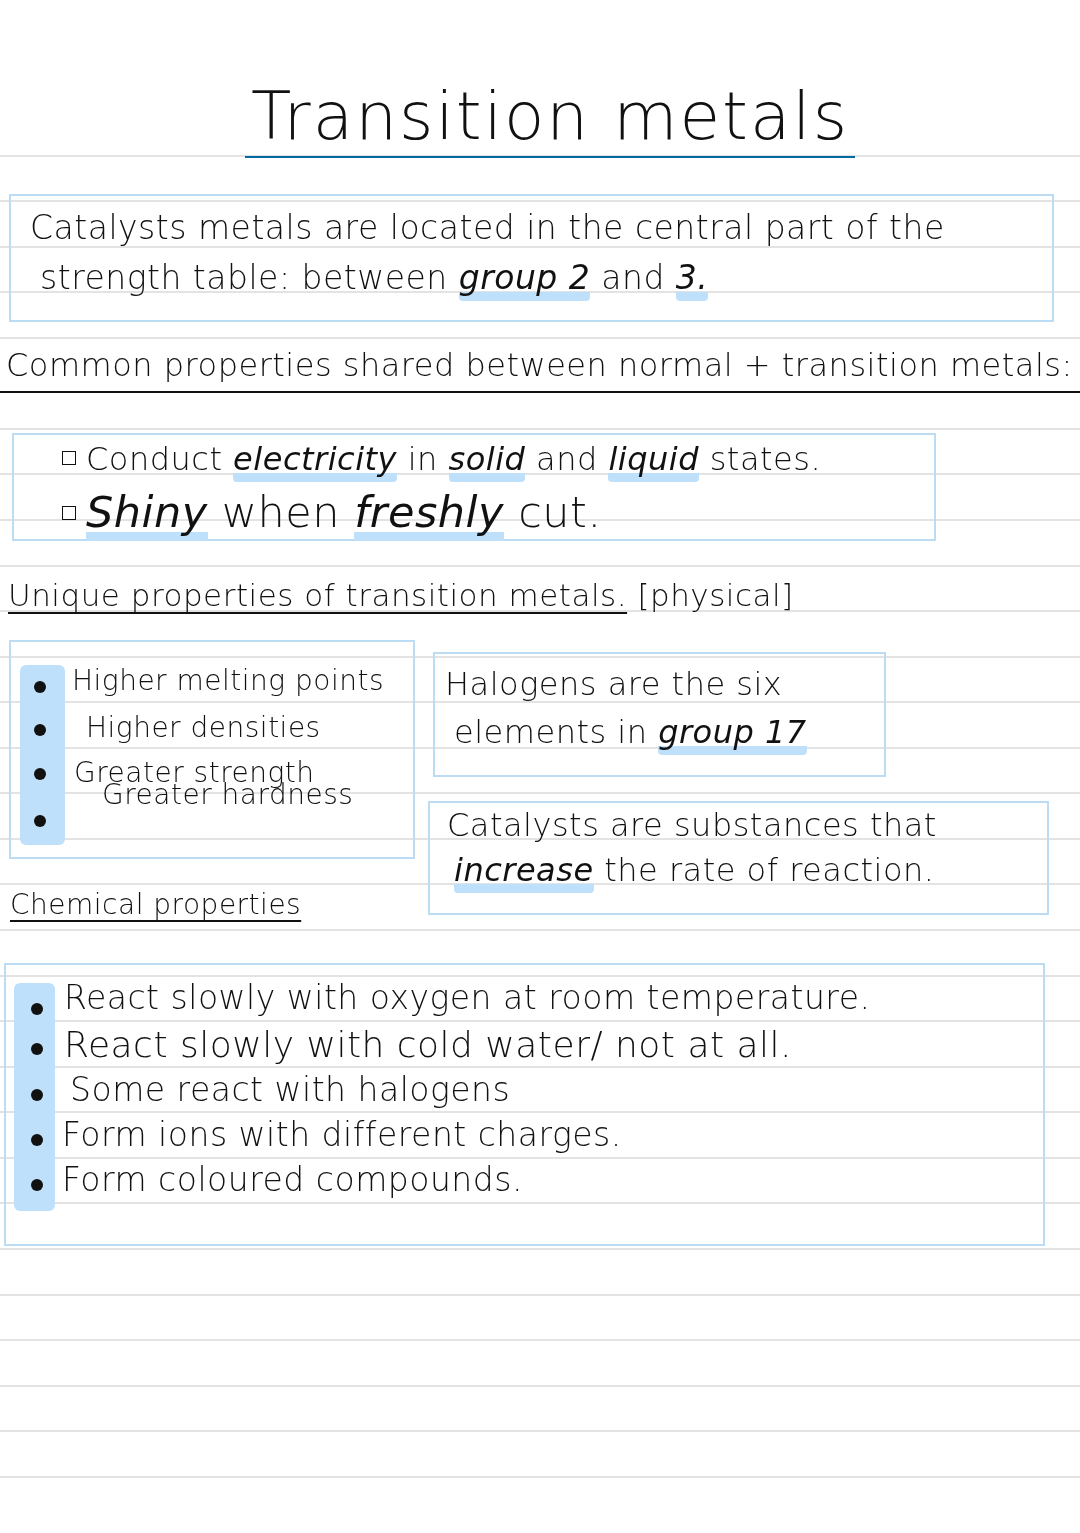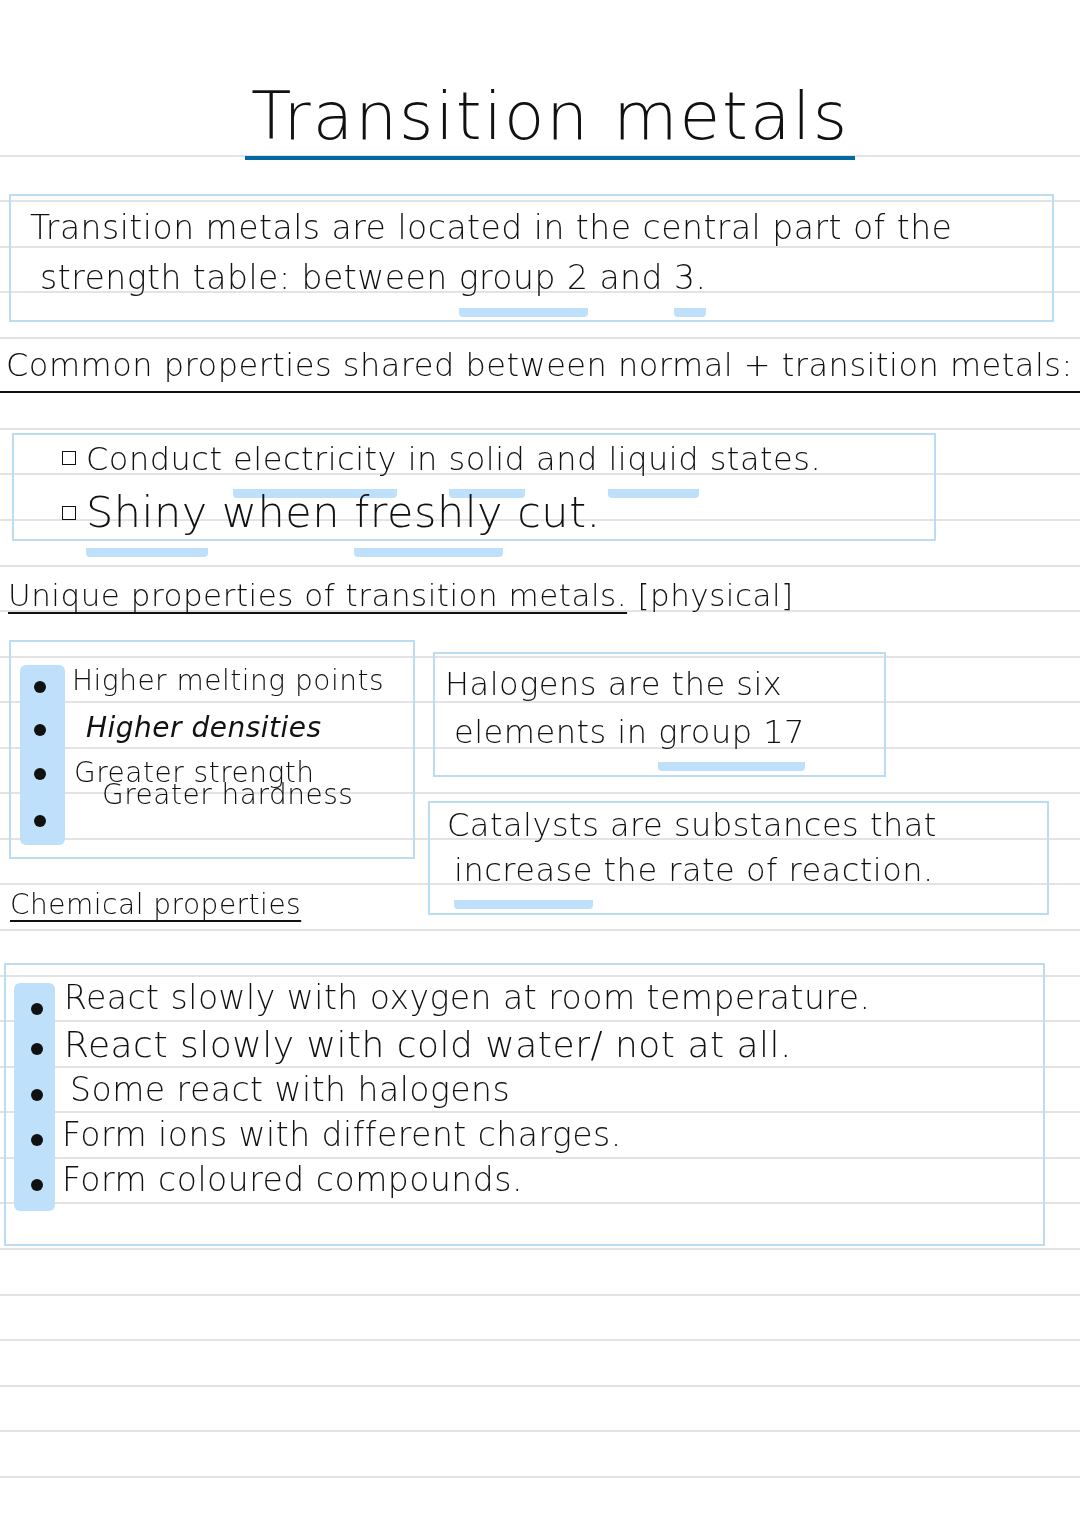--- a/index.html
+++ b/index.html
@@ -6,24 +6,24 @@
   body {
     width:1080px; height:1533px; position:relative; overflow:hidden;
     background:#ffffff;
     font-family:"DejaVu Sans", sans-serif;
     color:#111;
   }
   .rules { position:absolute; inset:0; pointer-events:none; }
   .rule { position:absolute; left:0; width:1080px; height:2px; background:#e3e3e3; }
   .hw { position:absolute; font-family:"DejaVu Sans", sans-serif; font-weight:300; letter-spacing:0.5px; white-space:nowrap; color:#111; }
   .box { position:absolute; border:2px solid #bcdcf3; box-sizing:border-box; }
-  .hl { background:linear-gradient(to top, transparent 0px, #bfe0fb 0px, #bfe0fb 9px, transparent 9px); border-radius:4px; padding-bottom:20px; }
+  .hl { background:linear-gradient(to top, transparent 0px, #bfe0fb 0px, #bfe0fb 9px, transparent 9px); border-radius:4px; padding-bottom:4px;font-style:italic; }
   .title {
     left:245px; top:78px; font-size:66px; font-weight:300; letter-spacing:2px;
-    border-bottom:4px solid #0369a1; line-height:78px; padding:0 6px;
+    border-bottom:2px solid #0369a1; line-height:78px; padding:0 6px;
   }
   .heading { font-size:33px; }
   .ul { text-decoration:underline; text-decoration-thickness:2px; text-underline-offset:6px; }
   .bar { position:absolute; background:#bfe0fb; border-radius:6px; }
   .dot { position:absolute; width:12px; height:12px; border-radius:50%; background:#111; }
   .sq { display:inline-block; width:12px; height:12px; border:1.5px solid #111; margin-right:10px; vertical-align:middle; position:relative; top:-3px; }
   .line-thick { position:absolute; left:0; width:1080px; height:2px; background:#111; }
 </style>
 </head>
 <body>
@@ -57,21 +57,21 @@
   <div class="rule" style="top:1339px"></div>
   <div class="rule" style="top:1385px"></div>
   <div class="rule" style="top:1430px"></div>
   <div class="rule" style="top:1476px"></div>
 </div>
 
 <div class="hw title">Transition metals</div>
 
 <div class="box" style="left:9px; top:194px; width:1045px; height:128px;"></div>
 <div class="hw" style="left:30px; top:208px; font-size:33px;">
-  <span>Transition metals are located in the central part of the</span>
+  <span>Catalysts metals are located in the central part of the</span>
 </div>
 <div class="hw" style="left:40px; top:258px; font-size:33px;">
   <span>strength table: between </span><span class="hl">group 2</span><span> and </span><span class="hl">3.</span>
 </div>
 
 <div class="hw heading" style="left:6px; top:346px; font-size:32px;">Common properties shared between normal + transition metals:</div>
 <div class="line-thick" style="top:391px;"></div>
 
 <div class="box" style="left:12px; top:433px; width:924px; height:108px;"></div>
 <div class="hw" style="left:62px; top:440px; font-size:32px;">
@@ -85,21 +85,21 @@
   <span class="ul">Unique properties of transition metals.</span> <span>[physical]</span>
 </div>
 
 <div class="box" style="left:9px; top:640px; width:406px; height:219px;"></div>
 <div class="bar" style="left:20px; top:665px; width:45px; height:180px;"></div>
 <div class="dot" style="left:34px; top:681px;"></div>
 <div class="dot" style="left:34px; top:724px;"></div>
 <div class="dot" style="left:34px; top:768px;"></div>
 <div class="dot" style="left:34px; top:815px;"></div>
 <div class="hw" style="left:72px; top:664px; font-size:28px;">Higher melting points</div>
-<div class="hw" style="left:86px; top:711px; font-size:28px;font-style:italic;">Higher densities</div>
+<div class="hw" style="left:86px; top:711px; font-size:28px;">Higher densities</div>
 <div class="hw" style="left:74px; top:756px; font-size:28px;">Greater strength</div>
 <div class="hw" style="left:78px; top:778px; font-size:28px;margin-left:24px;">Greater hardness</div>
 
 <div class="box" style="left:433px; top:652px; width:453px; height:125px;"></div>
 <div class="hw" style="left:445px; top:665px; font-size:32px;">Halogens are the six</div>
 <div class="hw" style="left:454px; top:713px; font-size:32px;">
   <span>elements in </span><span class="hl">group 17</span>
 </div>
 
 <div class="box" style="left:428px; top:801px; width:621px; height:114px;"></div>

